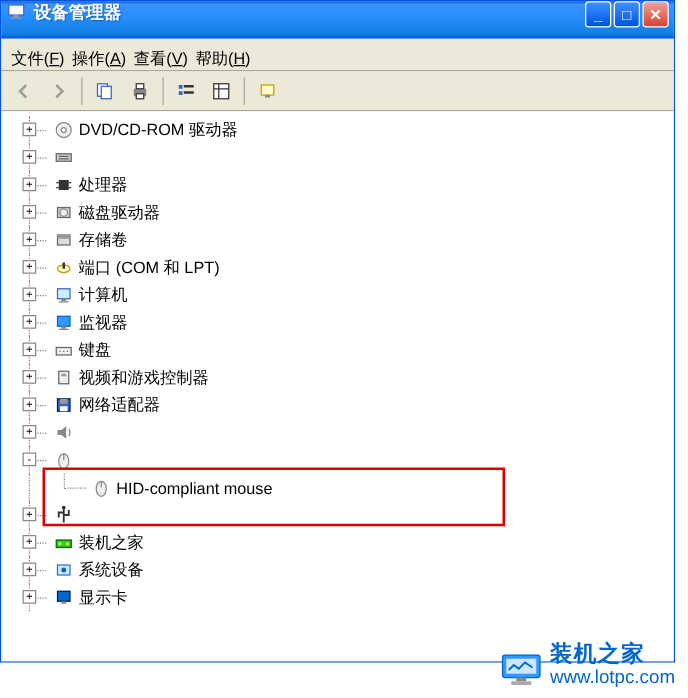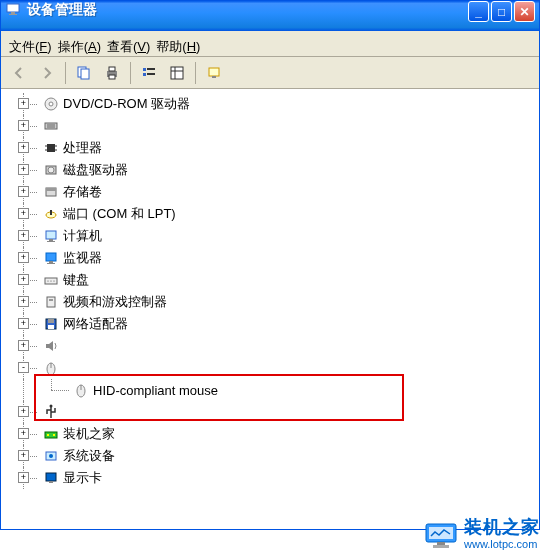--- a/index.html
+++ b/index.html
@@ -27,21 +27,21 @@
 .childconn{display:inline-block;width:70px;height:22px;position:relative;flex-shrink:0;}
 .childconn::before{content:"";position:absolute;left:20px;top:0;bottom:0;border-left:1px dotted #888;}
 .childconn .v2{position:absolute;left:48px;top:0;height:11px;border-left:1px dotted #888;}
 .childconn::after{content:"";position:absolute;left:48px;top:11px;width:18px;border-top:1px dotted #888;}
 .nicon{width:16px;height:16px;margin-right:4px;flex-shrink:0;}
 .redbox{position:absolute;border:2px solid #d00;pointer-events:none;}
 .watermark{position:absolute;right:10px;bottom:8px;display:flex;align-items:flex-end;gap:6px;}
 .wmicon{width:34px;height:28px;}
 .wmtext{display:flex;flex-direction:column;line-height:1.1;}
 .wmtext .big{font-size:18px;font-weight:bold;color:#0066cc;letter-spacing:1px;}
-.wmtext .small{font-size:11px;color:#0066cc;}
+.wmtext .small{font-size:15px;color:#0066cc;}
 </style>
 </head>
 <body>
 
 <div class="window">
   <div class="titlebar">
     <svg class="ticon" viewBox="0 0 16 16">
         <rect x="2" y="3" width="12" height="8" fill="#fff" stroke="#36c"></rect>
         <rect x="6" y="11" width="4" height="2" fill="#999"></rect>
         <rect x="4" y="13" width="8" height="1" fill="#999"></rect>

